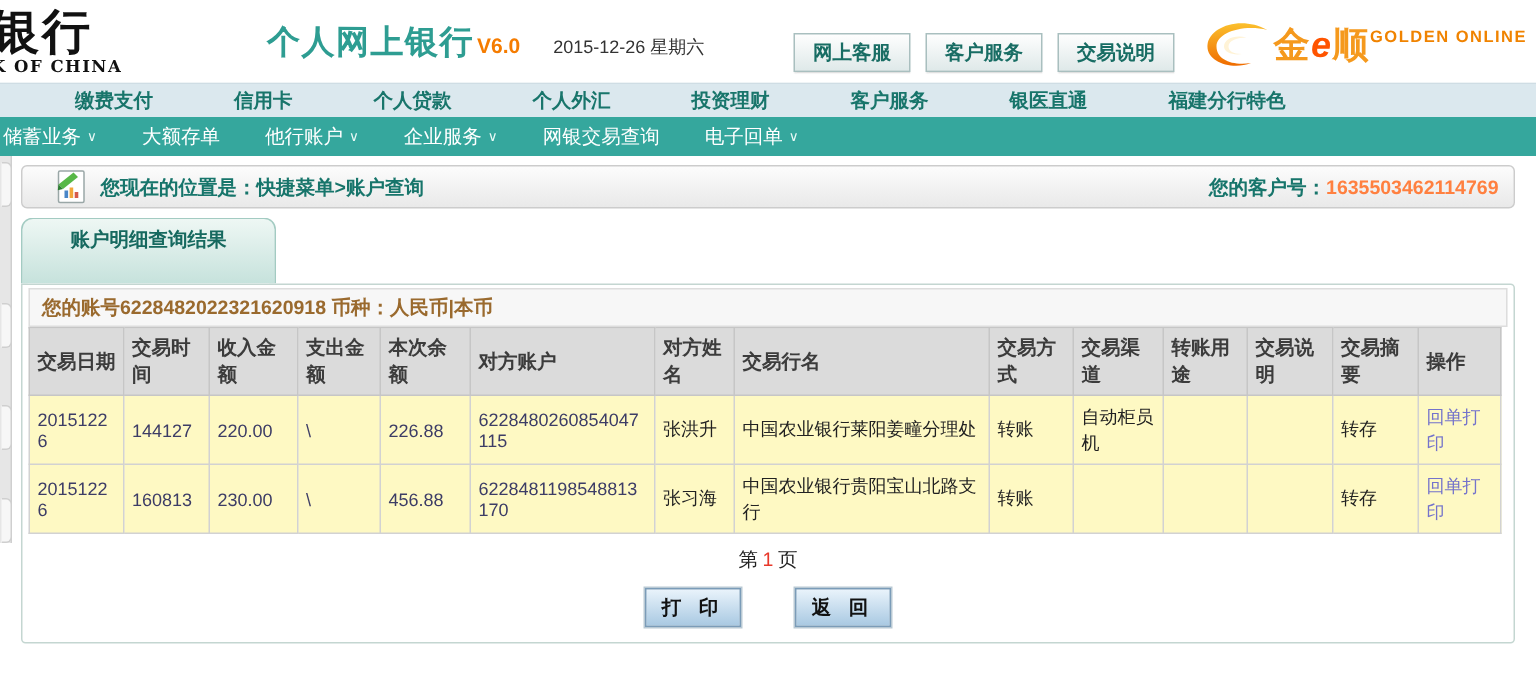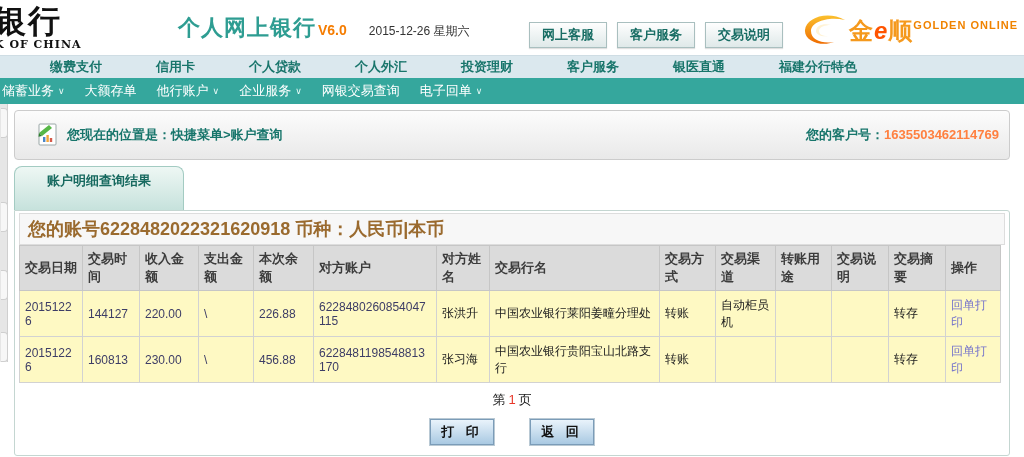--- a/index.html
+++ b/index.html
@@ -22,45 +22,45 @@
   .pill-btn.highlight { color:#f07818; }
   .brand { display:flex; align-items:center; margin-right:6px; margin-top:6px; }
   .brand .txtcol { display:flex; flex-direction:row; line-height:1; }
   .brand .bname { font-size:24px; font-weight:bold; color:#f5991d; letter-spacing:1px; white-space:nowrap; }
   .brand .bname .e { color:#ff5400; font-style:italic; }
   .brand .bsub { font-size:11px; font-weight:bold; color:#f08300; letter-spacing:1px; margin-top:1px; }
 
   
   .nav-primary { height:23px; background:#dbe8ee; display:flex; align-items:center; gap:54px; padding-left:50px; border-top:1px solid #cfdde4; }
   .nav-primary .item { color:#18756b; font-weight:bold; font-size:13px; cursor:pointer; white-space:nowrap; }
-  .nav-secondary { height:26px; background:#35a79d; display:flex; align-items:center; gap:20px; padding-left:2px; }
+  .nav-secondary { height:26px; background:#35a79d; display:flex; align-items:center; gap:30px; padding-left:2px; }
   .nav-secondary .item { color:#fff; font-size:13px; cursor:pointer; white-space:nowrap; display:flex; align-items:center; gap:4px; }
   .nav-secondary .arrow { font-size:9px; color:#eafaf7; }
 
   
   .content { position:relative; padding-top:6px; }
   .side-strip { position:absolute; left:0; top:0; width:8px; height:258px; background:#e6e6e6; border-right:1px solid #cfcfcf; }
   .side-handle { position:absolute; left:1px; width:7px; height:30px; background:#f7f7f7; border:1px solid #cfcfcf; border-left:none; border-radius:0 4px 4px 0; cursor:pointer; }
 
-  .bread-bar { margin:0 14px 0 14px; height:50px; border:1px solid #cccccc; border-radius:4px;
+  .bread-bar { margin:0 14px 0 14px; height:29px; border:1px solid #cccccc; border-radius:4px;
     background:linear-gradient(#fcfcfc,#e9e9e9); display:flex; align-items:center; padding:0 10px; }
   .loc-icon { width:22px; height:24px; margin:0 8px 0 12px; flex:0 0 auto; }
   .bread-text { color:#17756b; font-weight:bold; font-size:13px; }
   .cust { margin-left:auto; font-size:13px; }
   .cust .lbl { color:#17756b; font-weight:bold; }
   .cust .num { color:#ff8040; font-weight:bold; }
 
   .results-wrap { margin:6px 14px 0 14px; }
   .tab-row { display:flex; }
   .tab { min-width:170px; text-align:center; padding:5px 16px 20px; color:#16695f; font-weight:bold; font-size:13px;
     background:linear-gradient(#eef7f4,#c6e2dc); border:1px solid #a3cbc2; border-bottom:none; border-radius:8px 8px 0 0; cursor:pointer; }
   .panel { border:1px solid #c4d6d1; border-radius:0 3px 3px 3px; background:#fff; padding:2px 4px 10px 4px; }
 
   .account-bar { display:flex; align-items:center; background:#f7f7f7; border:1px solid #dddddd;
-    padding:3px 8px; font-size:18px; font-weight:bold; color:#9a6a2e; }
+    padding:3px 8px; font-size:13px; font-weight:bold; color:#9a6a2e; }
   .account-bar .right { margin-left:auto; }
 
   table.tx { border-collapse:collapse; table-layout:fixed; width:981px; margin-top:0; }
   .tx th { background:#dbdbdb; color:#3c3c3c; font-size:13px; font-weight:bold; text-align:left;
     border:1px solid #c6c6c6; padding:4px 5px; height:38px; }
   .tx td { background:#fef9c3; border:1px solid #d2d2d2; padding:4px 5px; height:46px; font-size:12px; color:#222;
     vertical-align:middle; word-break:break-all; }
   .tx td.num { color:#3d3d66; }
   .tx a.doclink { color:#7473cb; text-decoration:none; cursor:pointer; }
 

